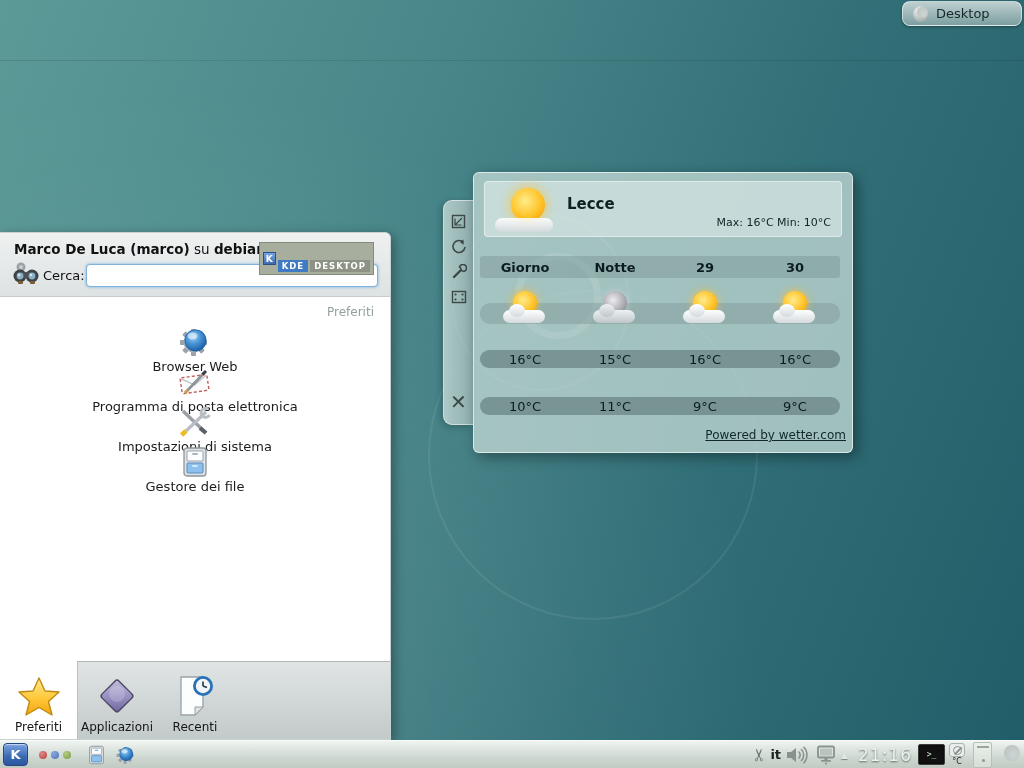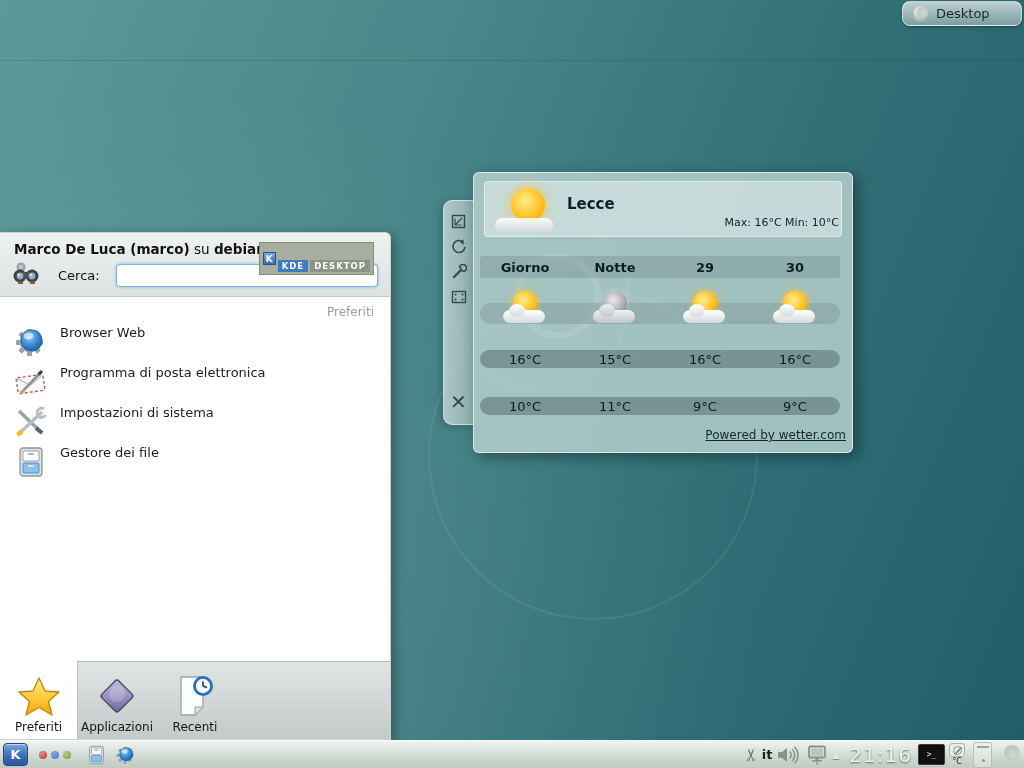--- a/index.html
+++ b/index.html
@@ -40,29 +40,29 @@
   .ko-title .b { font-weight:bold; }
   .ko-badge { position:absolute; right:16px; top:9px; display:flex; align-items:center;
     background:#a8ae9e; border:1px solid #858b7c; padding:2px 3px; gap:2px; }
   .ko-badge .mini-k { width:13px; height:13px; background:linear-gradient(#79a6e2,#3c6cb0);
     border:1px solid #27508c; color:#fff; font-size:9px; font-weight:bold; text-align:center;
     line-height:12px; }
   .ko-badge .chip { font-size:8.5px; font-weight:bold; letter-spacing:1px; color:#fff;
     padding:1px 4px;margin-top:15px; }
   .ko-badge .chip-kde { background:#3f7ac4; }
   .ko-badge .chip-desktop { background:#8c9284; }
-  .ko-search { display:flex; align-items:center; gap:16px; padding:3px 12px 0 12px; }
+  .ko-search { display:flex; align-items:center; gap:1px; padding:3px 12px 0 12px; }
   .ko-search-label { font-size:13px; color:#111; }
   .ko-search-input { flex:1; height:23px; border:1px solid #7fb2d9; border-radius:4px;
     background:#fff; box-shadow:0 0 3px rgba(100,170,225,0.9); outline:none;
     font-size:13px; padding:0 6px; color:#222; }
   .ko-content { flex:1; background:#fff; position:relative; padding-top:28px; }
   .ko-section-label { position:absolute; top:8px; right:16px; font-size:12px; color:#94a0a0; }
-  .ko-item { display:flex; gap:12px; height:40px; padding:0 14px;
-    cursor:default; }
+  .ko-item { display:flex; align-items:center; height:40px; padding:0 14px;
+    cursor:default;flex-direction:column; }
   .ko-item-label { font-size:13px; color:#1c1c1c; }
   .ko-icon { width:34px; height:34px; flex:none; display:flex; align-items:center; justify-content:center; }
 
   
   .ko-tabs { height:78px; display:flex; background:linear-gradient(#e0e4e4,#c3caca);
     border-top:1px solid #aeb6b6; position:relative; }
   .ko-tab { width:20%; display:flex; flex-direction:column; align-items:center;
     justify-content:flex-end; padding-bottom:5px; gap:3px; }
   .ko-tab.active { background:#fff; margin-top:-1px; border-right:1px solid #b9c0c0;
     border-radius:0; }
@@ -84,21 +84,21 @@
     color:#3c4848; line-height:1; }
 
   
   .weather { position:absolute; left:473px; top:172px; width:380px; height:281px; z-index:5;
     background:rgba(184,209,206,0.83); border:1px solid rgba(242,249,247,0.7);
     border-radius:6px; box-shadow:4px 4px 14px rgba(0,0,0,0.38); }
   .w-header { position:absolute; left:10px; top:8px; right:10px; height:56px;
     background:rgba(227,238,236,0.55); border:1px solid rgba(255,255,255,0.45);
     border-radius:4px; }
   .w-city { position:absolute; left:82px; top:13px; font-size:15px; font-weight:bold; color:#0e2022; }
-  .w-maxmin { position:absolute; right:2px; bottom:7px; font-size:11px; color:#102426; }
+  .w-maxmin { position:absolute; right:10px; bottom:7px; font-size:11px; color:#102426; }
   .w-strip { position:absolute; left:6px; right:12px; display:flex; }
   .w-strip > div { width:25%; display:flex; align-items:center; justify-content:center; }
   .w-cols { top:83px; height:22px; background:rgba(122,148,148,0.45); border-radius:3px;
     font-size:13px; font-weight:bold; color:#0b1c1e; }
   .w-icons { top:130px; height:21px; background:rgba(130,155,155,0.5); border-radius:10px; }
   .w-max, .w-min { height:18px; background:rgba(93,120,120,0.62); border-radius:11px;
     font-size:13px; color:#0b1c1e; }
   .w-max { top:177px; }
   .w-min { top:224px; }
   .w-link { position:absolute; right:6px; top:255px; font-size:12px; color:#13282a;
@@ -136,21 +136,21 @@
   .dots i { width:8px; height:8px; border-radius:50%; display:block; }
   .dot-red { background:radial-gradient(circle at 35% 30%, #e08a8a, #b53c3c); }
   .dot-blue { background:radial-gradient(circle at 35% 30%, #8aa8e0, #4a72b8); }
   .dot-green { background:radial-gradient(circle at 35% 30%, #b4cc82, #7a9a3e); }
   .ql { width:22px; height:22px; display:flex; align-items:center; justify-content:center; }
   .spacer { flex:1; }
   .tray-item { display:flex; align-items:center; justify-content:center; }
   .scissors { font-size:17px; color:#6c7772; transform:rotate(-90deg); }
   .kbd-layout { font-size:13px; font-weight:bold; color:#19241f; margin:0 4px; }
   .tray-arrow { font-size:9px; color:#dfe7e1; text-shadow:0 1px 1px rgba(40,60,50,0.5); margin:0 4px; }
-  .clock { font-size:20px; color:#ecf2ec; letter-spacing:1px;
+  .clock { font-size:17px; color:#ecf2ec; letter-spacing:1px;
     text-shadow:0 1px 2px rgba(30,50,45,0.65); margin:0 6px; }
   .konsole { width:27px; height:21px; background:#111; border:1px solid #3c3c3c;
     border-radius:2px; color:#cfe8cf; font-size:8px; line-height:1; padding:2px;
     font-family:"DejaVu Sans Mono", monospace; box-shadow:inset 0 0 2px #000; }
   .wtray { display:flex; flex-direction:column; align-items:center; margin:0 4px; }
   .wtray .box { width:16px; height:14px; background:#e9eeec; border:1px solid #a9b3ae;
     border-radius:3px; display:flex; align-items:center; justify-content:center; }
   .wtray .circle { width:9px; height:9px; border:1.5px solid #8a9490; border-radius:50%;
     position:relative; }
   .wtray .circle::after { content:""; position:absolute; left:-1px; top:3px; width:10px;

